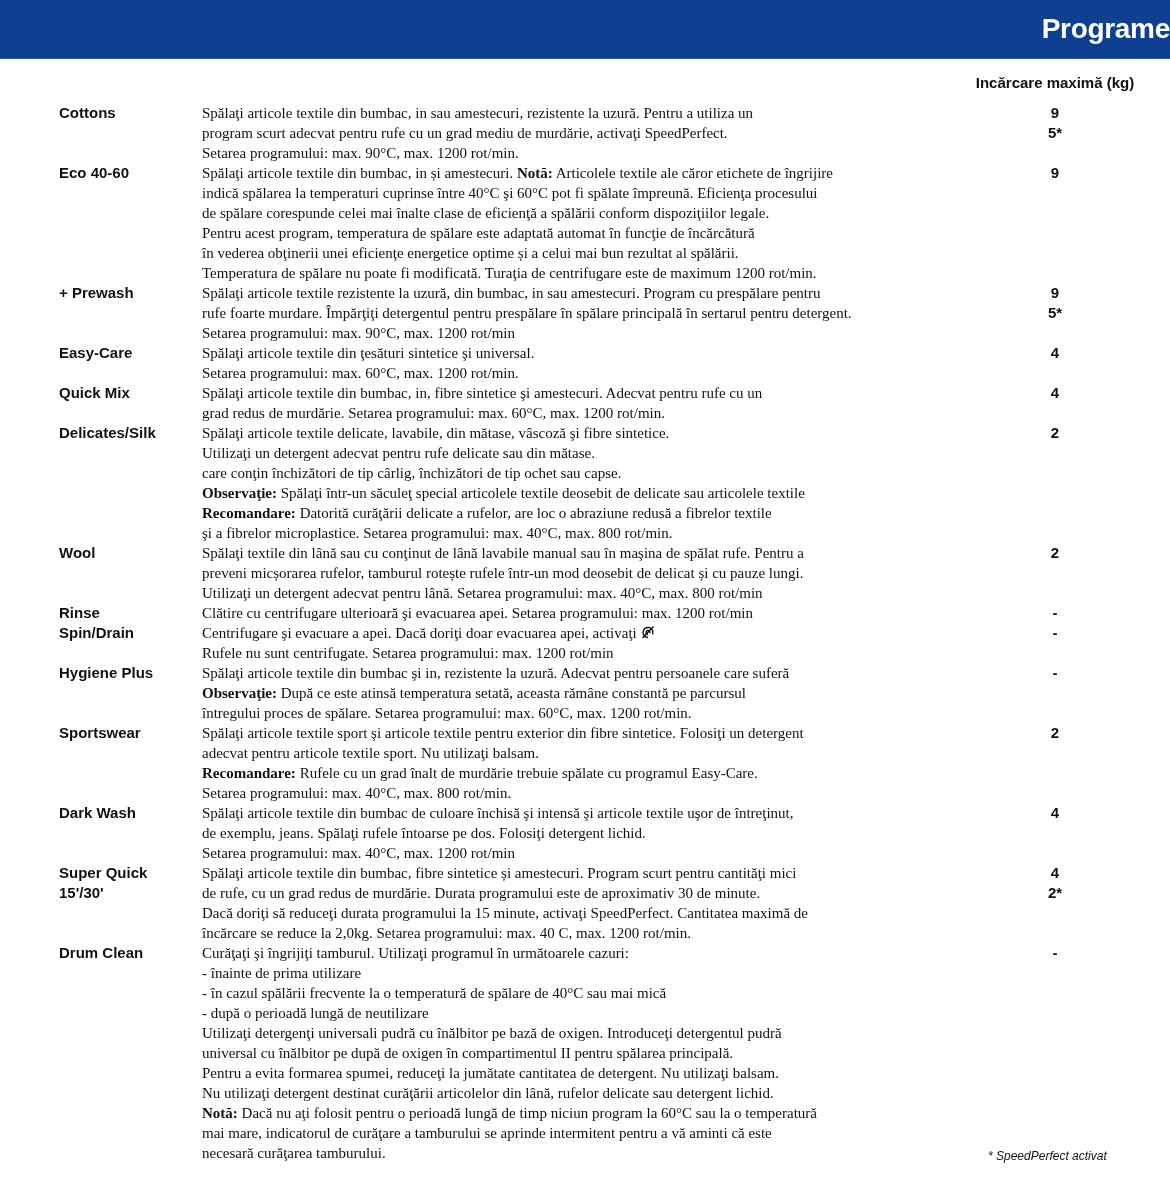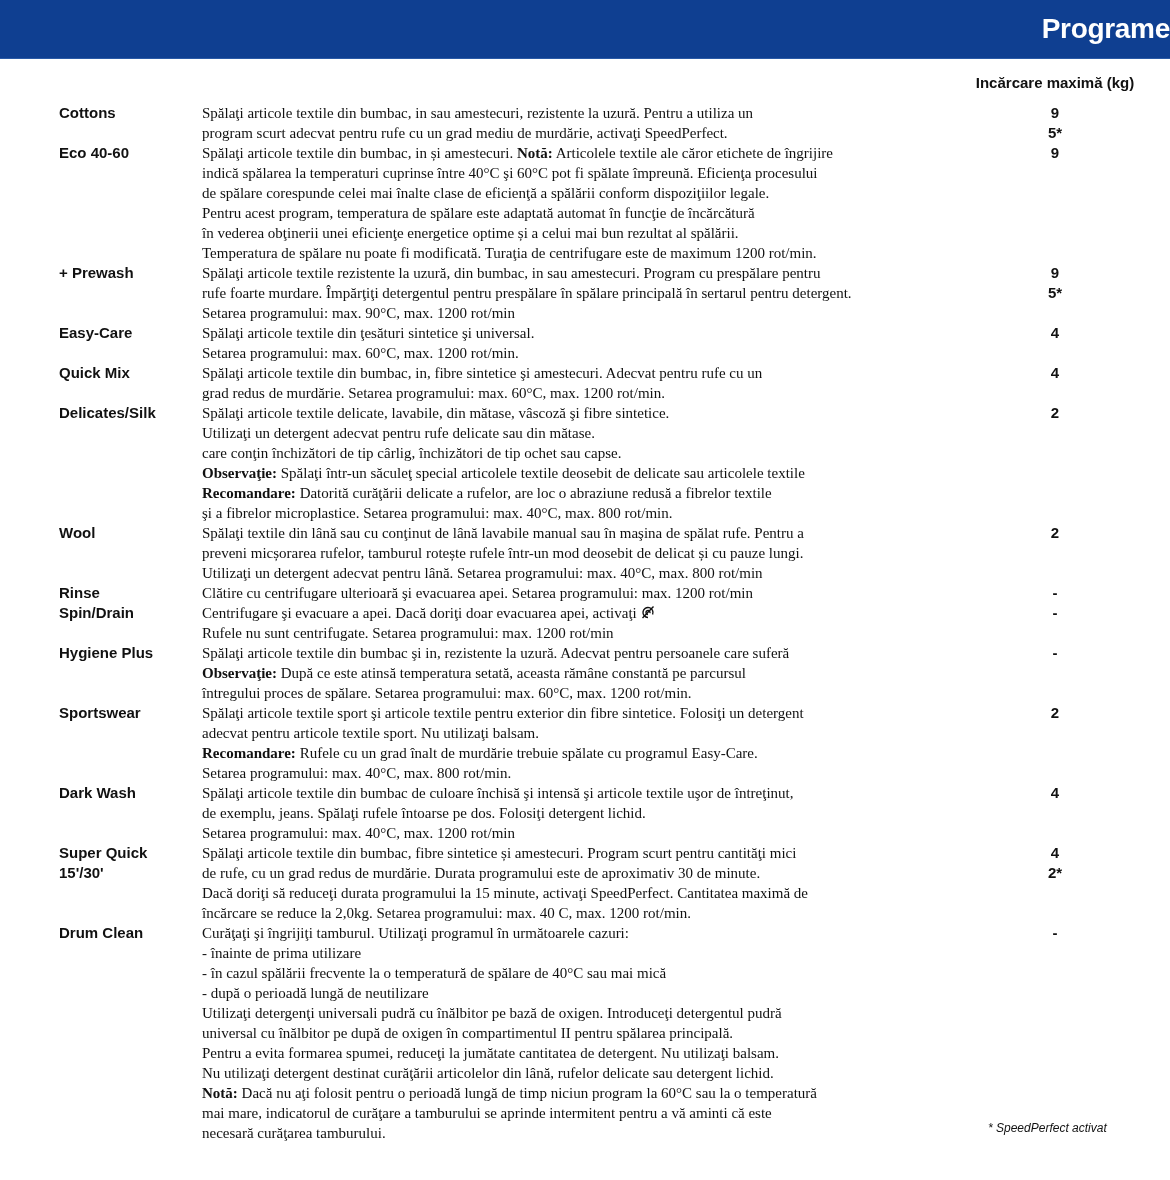--- a/index.html
+++ b/index.html
@@ -35,41 +35,42 @@
     .prog-desc b { font-weight: bold; text-align: right; }
     .prog-load {
       position: absolute; left: 1005px; top: 0; width: 100px; text-align: center;
       font-weight: bold; font-size: 15px; line-height: 20px;
     }
     .prog-load div { height: 20px; }
     .spin-icon {
       display: inline-block; width: 16px; height: 16px; vertical-align: -2px; margin-left: 3px;
     }
     .footnote {
-      position: absolute; left: 988px; top: 1120px;
+      position: absolute; left: 988px; top: 1148px;
       font-style: italic; font-size: 12px; line-height: 16px; color: #111;
     }
   </style>
 </head>
 <body>
 
 <div class="header">
   <div class="header-title">Programe</div>
 </div>
 
 <div class="col-head">Incărcare maximă (kg)</div>
 
 <div class="table" id="program-table">
     <div class="row">
       <div class="prog-name">
         <div>Cottons</div>
       </div>
       <div class="prog-desc">
         <div class="line"><span>Spălaţi articole textile din bumbac, in sau amestecuri, rezistente la uzură. Pentru a utiliza un</span></div>
         <div class="line"><span>program scurt adecvat pentru rufe cu un grad mediu de murdărie, activaţi SpeedPerfect.</span></div>
+        <div class="line"><span>Setarea programului: max. 90°C, max. 1200 rot/min.</span></div>
       </div>
       <div class="prog-load">
         <div>9</div>
         <div>5*</div>
       </div>
     </div>
     <div class="row">
       <div class="prog-name">
         <div>Eco 40-60</div>
       </div>

